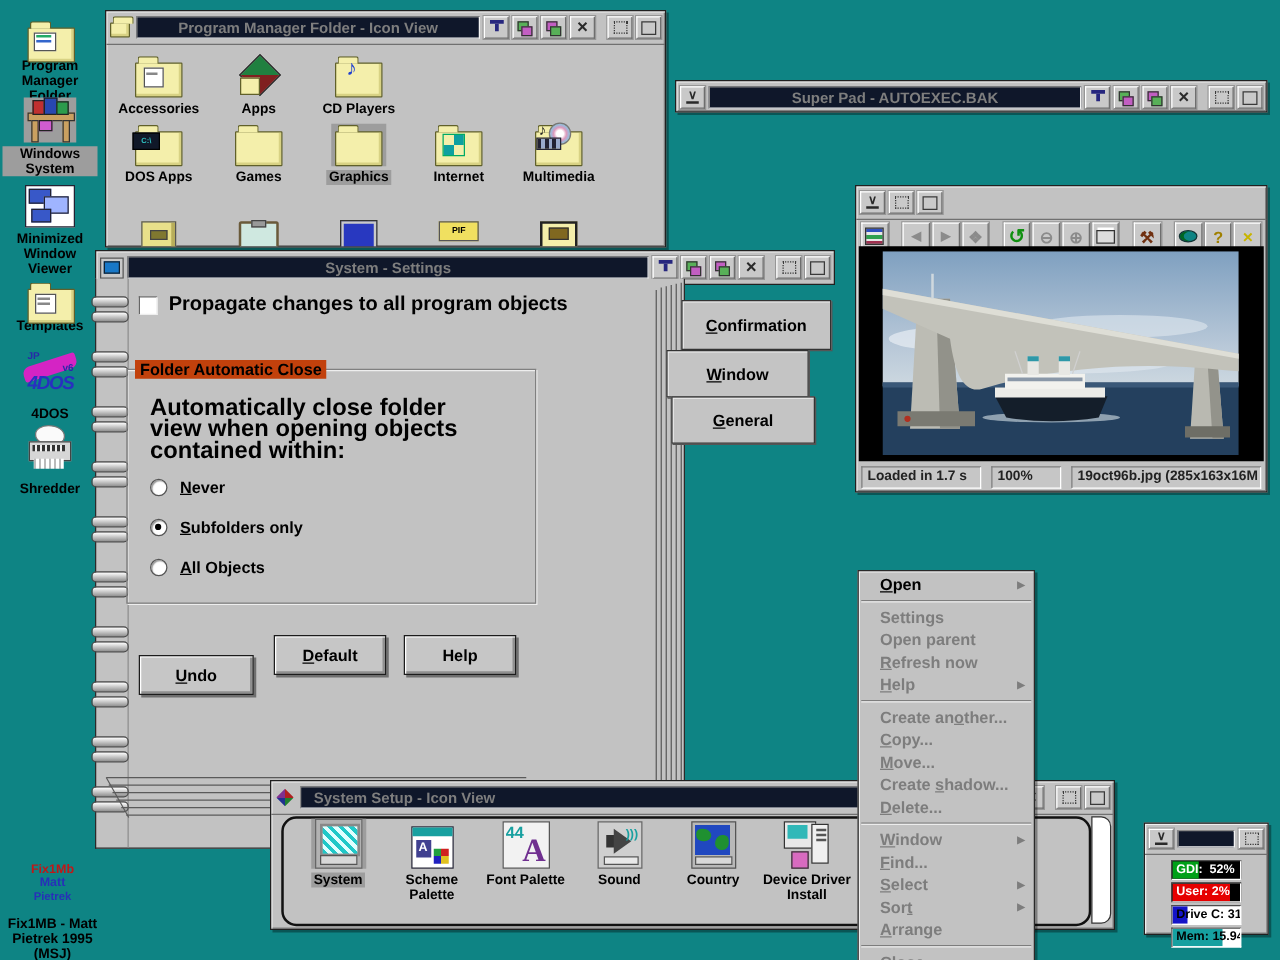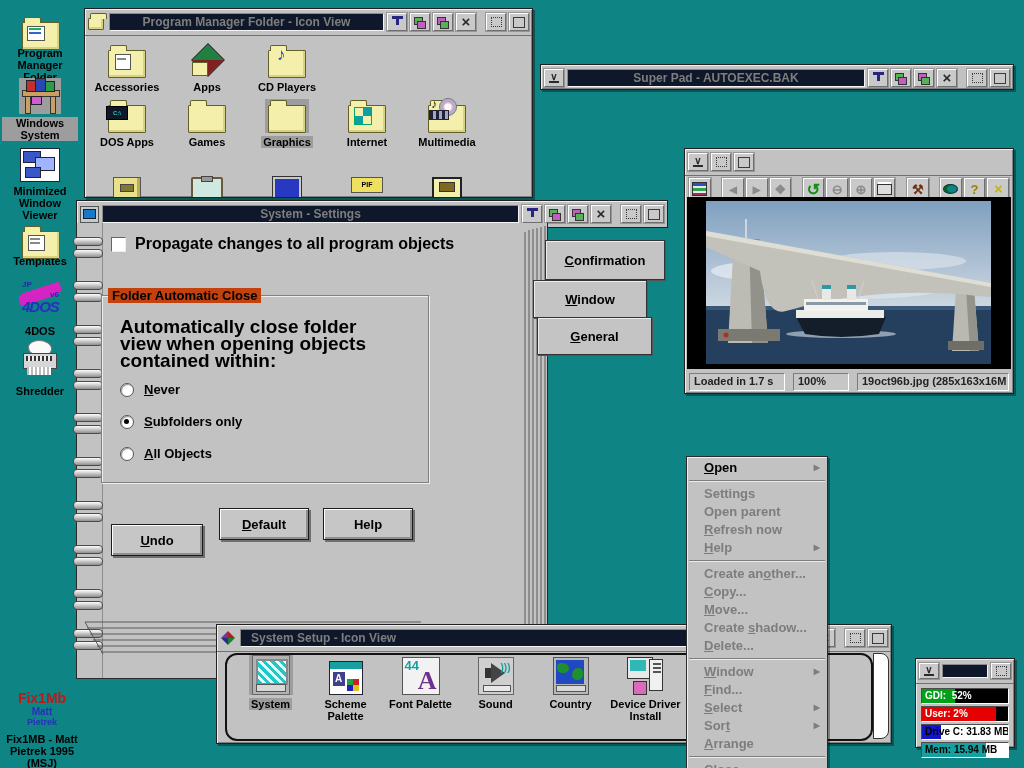--- a/index.html
+++ b/index.html
@@ -140,21 +140,21 @@
       <div class="deco" style="left:10px;top:0;width:22px;height:14px;background:#fafafa;border:1px solid #777;border-radius:45% 55% 40% 50%;"></div>
       <div class="deco" style="left:5px;top:13px;width:32px;height:14px;background:#d6d6d6;border:1px solid #444;"></div>
       <div class="deco" style="left:8px;top:16px;width:26px;height:5px;background:repeating-linear-gradient(90deg,#333 0 2px,#eee 2px 4px);"></div>
       <div class="deco" style="left:9px;top:27px;width:24px;height:8px;background:repeating-linear-gradient(90deg,#bbb 0 2px,#fff 2px 4px);"></div>
     </div>
     <div class="lbl">Shredder</div>
   </div>
 
   <div class="dicon" style="left:0px;top:690px;width:84px;">
     <div style="position:relative;width:60px;height:40px;text-align:center;">
-      <div style="color:#c01818;font-size:14px;">Fix1Mb</div>
+      <div style="color:#c01818;font-size:10px;">Fix1Mb</div>
       <div style="color:#2830b8;font-size:10px;">Matt</div>
       <div style="color:#2830b8;font-size:9px;">Pietrek</div>
     </div>
     <div class="lbl">Fix1MB - Matt Pietrek 1995 (MSJ)</div>
   </div>
 
   <div class="win" style="left:84px;top:8px;width:447px;height:188px;overflow:hidden;">
     <div class="titlebar">
       <div style="width:18px;height:16px;position:relative;">
         <div class="folder" style="width:14px;height:10px;margin-top:4px;"></div>
@@ -695,21 +695,21 @@
   <div class="win" style="left:915px;top:658px;width:98px;height:88px;">
     <div class="titlebar" style="height:20px;">
       <div class="tb-btn" style="height:14px;">
           <span class="chev">∨</span>
         </div>
       <div class="title-inset" style="height:12px;"></div>
       <div class="tb-btn" style="height:14px;">
           <span class="ico-dots"></span>
         </div>
     </div>
-    <div style="padding:2px 5px;">
+    <div style="padding:2px 21px;">
       <div class="mbar" style="background:#000;">
         <div class="fill" style="width: 38%; background: rgb(0, 160, 24);"></div>
         <div class="txt" style="color:#fff;"><span>GDI:</span>&nbsp;&nbsp;<span>52%</span></div>
       </div>
       <div class="mbar" style="background:#000;">
         <div class="fill" style="width: 86%; background: rgb(230, 0, 0);"></div>
         <div class="txt" style="color:#fff;"><span>User:</span>&nbsp;<span>2%</span></div>
       </div>
       <div class="mbar" style="background:#fff;">
         <div class="fill" style="width: 22%; background: rgb(20, 20, 200);"></div>

